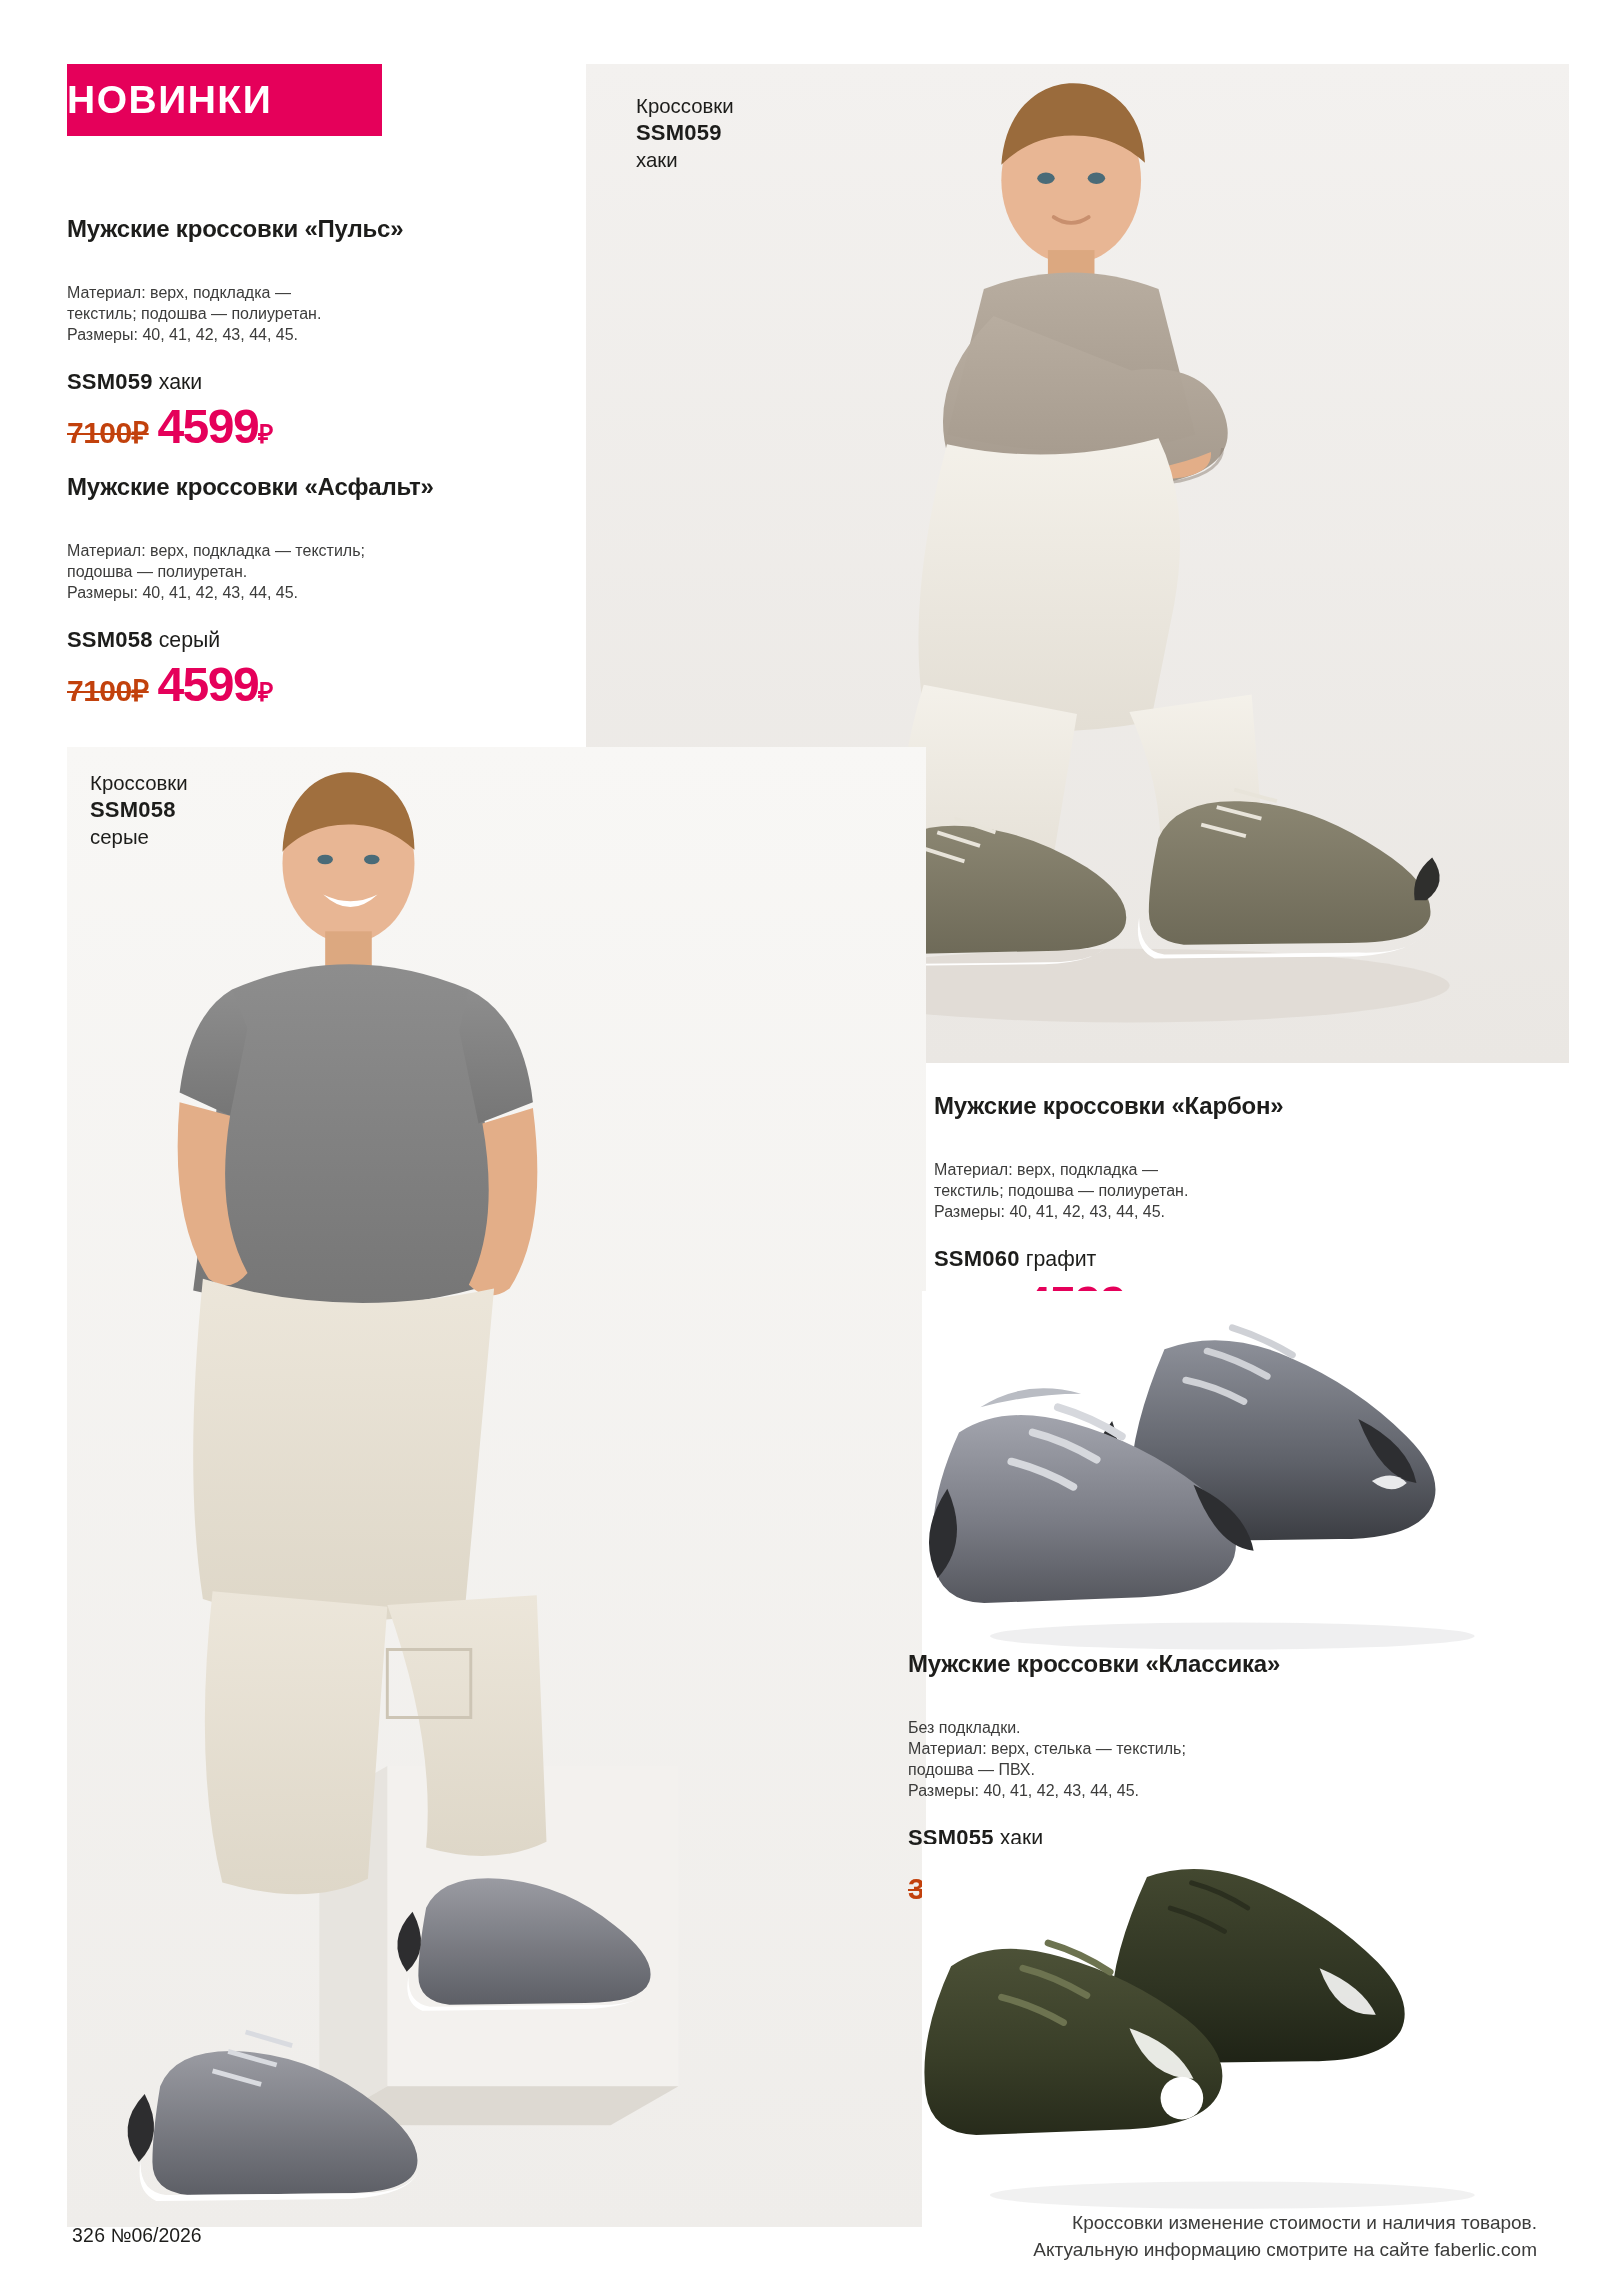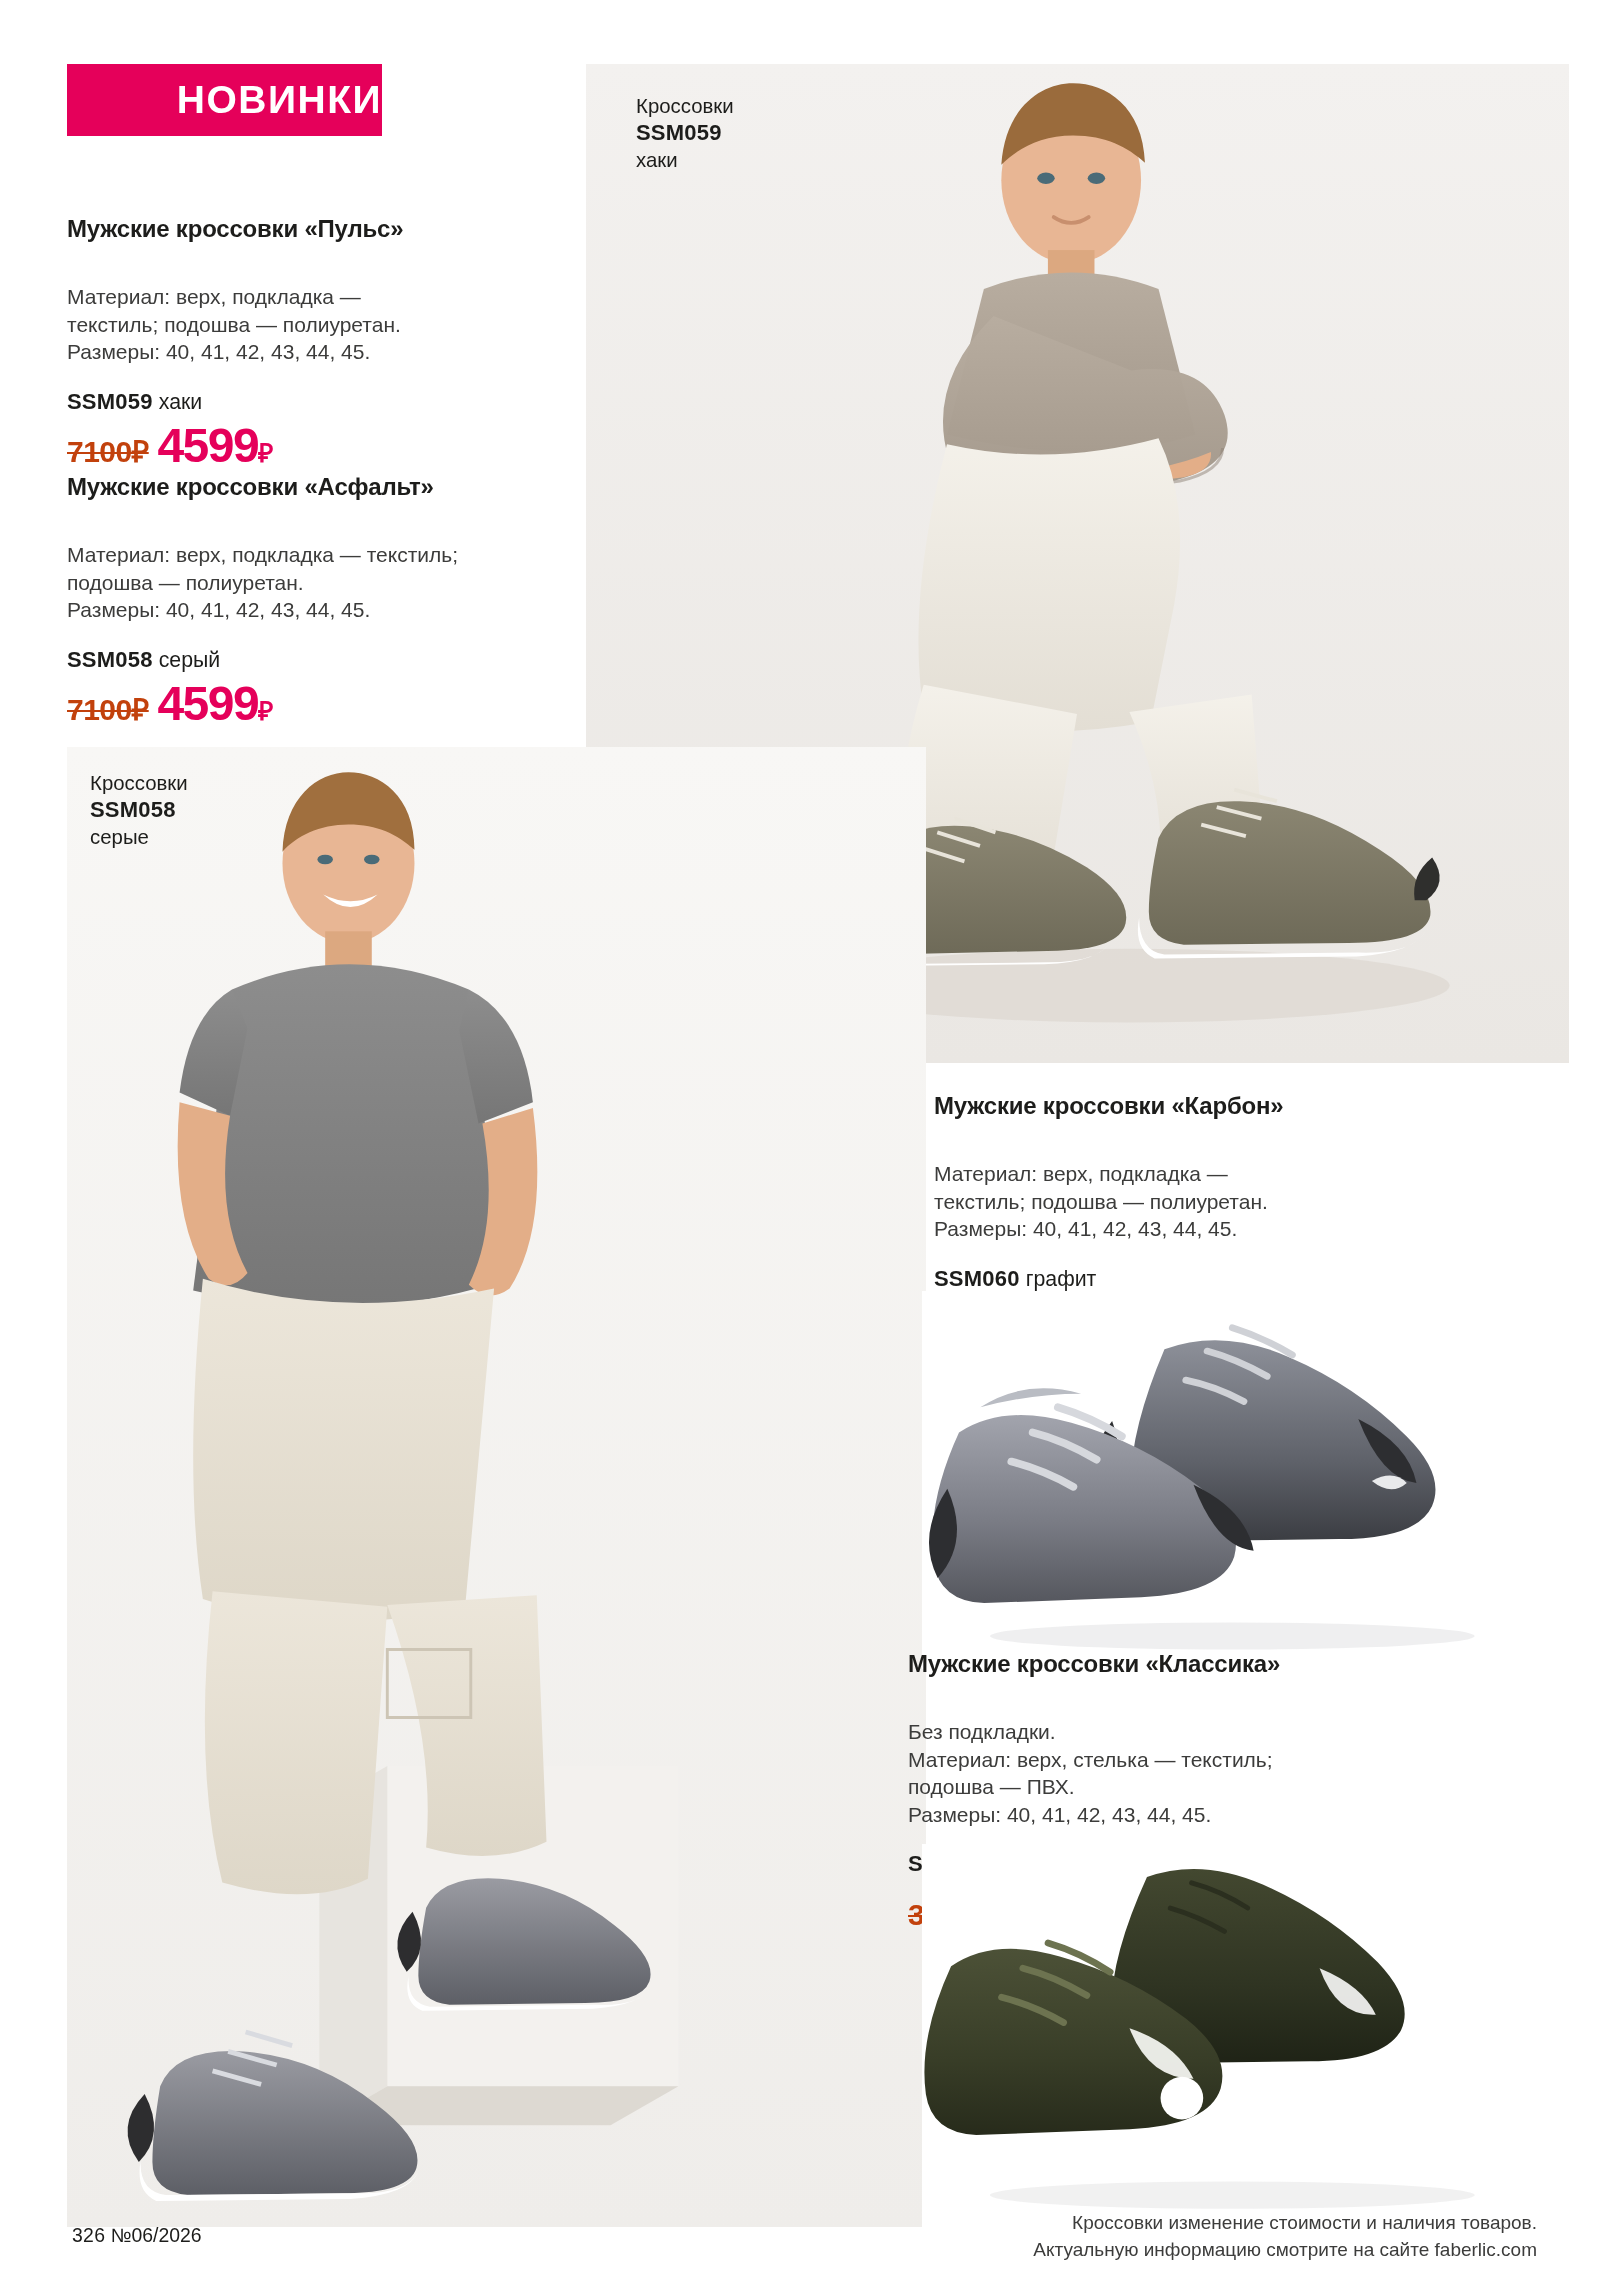--- a/index.html
+++ b/index.html
@@ -21,21 +21,21 @@
   
   .badge {
     position: absolute;
     left: 67px;
     top: 64px;
     width: 315px;
     height: 72px;
     background: #e5005a;
     display: flex;
     align-items: center;
-    justify-content: flex-end;
+    justify-content: flex-start;
   }
   .badge span {
     color: #ffffff;
     font-size: 39px;
     font-weight: bold;
     letter-spacing: 1.5px;
   }
 
   
   .prod {
@@ -43,21 +43,21 @@
     color: #1d1d1b;
   }
   .prod h3 {
     font-size: 24px;
     font-weight: bold;
     letter-spacing: -0.2px;
     margin-bottom: 2.9px;
     white-space: nowrap;
   }
   .prod .desc {
-    font-size: 21px;
+    font-size: 16px;
     line-height: 1.31;
     color: #3c3c3b;
     font-weight: 400;
     margin-top: 40px;
   }
   .prod .code {
     margin-top: 23px;
     font-size: 22px;
     color: #1d1d1b;
   }

